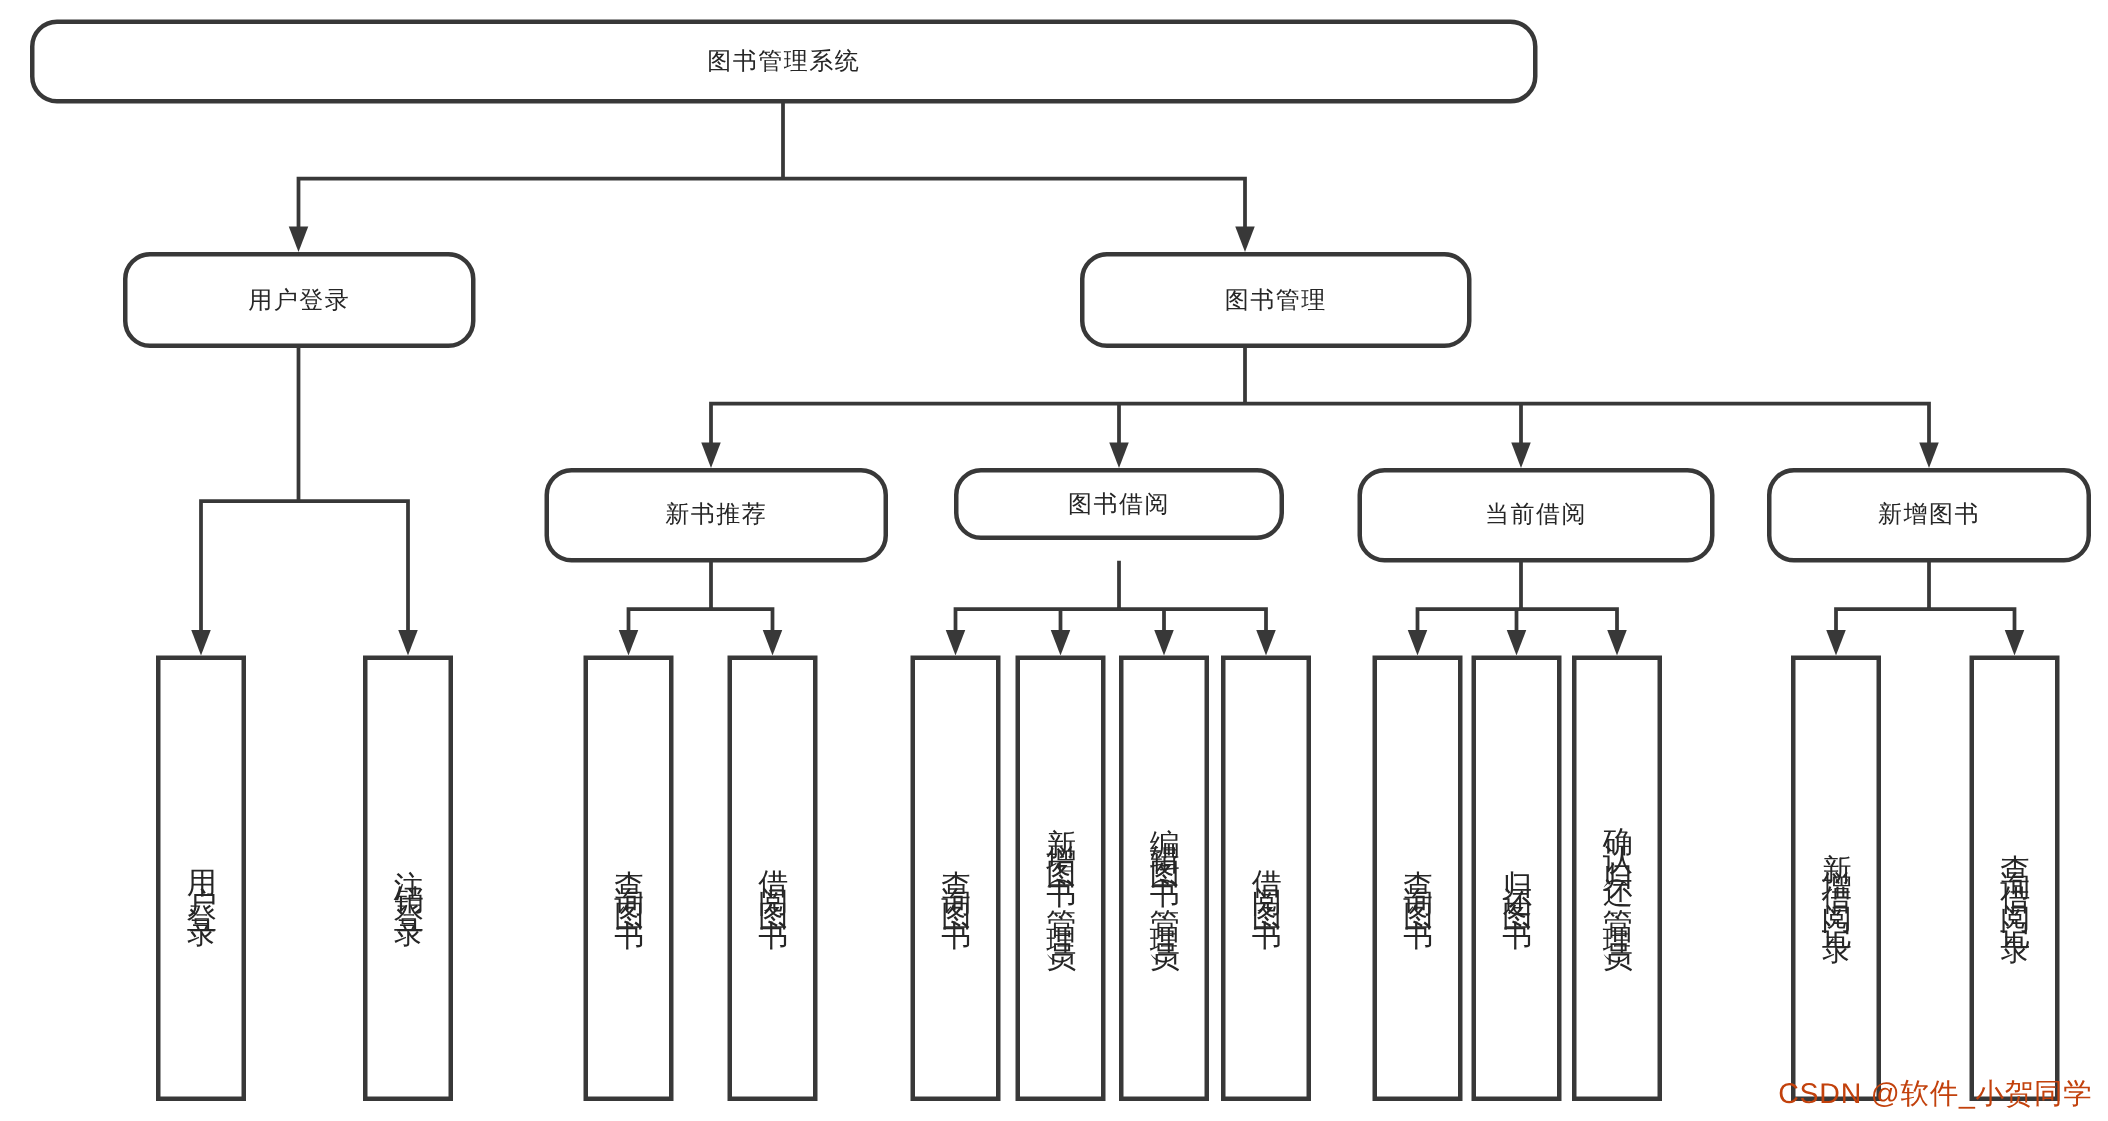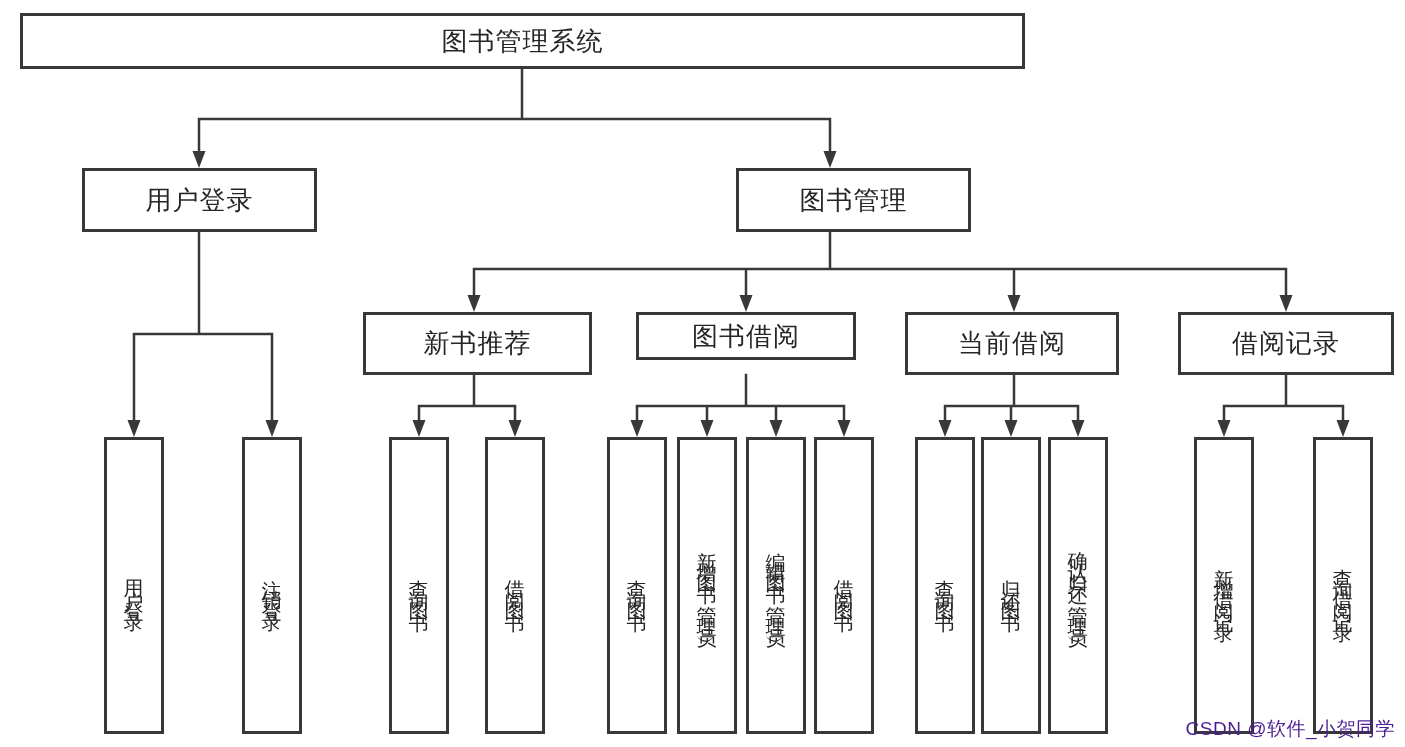--- a/index.html
+++ b/index.html
@@ -15,33 +15,33 @@
     position:absolute;
     box-sizing:border-box;
     background:#ffffff;
     border:3px solid #383838;
     color:#262626;
     display:flex;
     align-items:center;
     justify-content:center;
     text-align:center;
   }
-  .h{font-size:26px;letter-spacing:1px;}
+  .h{font-size:16px;letter-spacing:1px;border-radius:18px;}
   .v{
     writing-mode:vertical-rl;
     text-orientation:mixed;
     font-size:20px;
     line-height:1;
     letter-spacing:11px;
     width:60px;top:437px;height:297px;
   }
   .watermark{
     position:absolute;
     right:10px;bottom:5px;
-    color:#4c1d95;
+    color:#c2410c;
     font-size:19px;
     letter-spacing:0.5px;
     white-space:nowrap;
   }
 </style>
 </head>
 <body>
 
 <div id="stage">
 
@@ -74,26 +74,26 @@
     <use href="#ah" transform="translate(945,437)"></use>
     <use href="#ah" transform="translate(1011,437)"></use>
     <use href="#ah" transform="translate(1078,437)"></use>
     <use href="#ah" transform="translate(1224,437)"></use>
     <use href="#ah" transform="translate(1343,437)"></use>
   </svg>
 
   <div class="node h" style="left:20px;top:13px;width:1005px;height:56px">图书管理系统</div>
 
   <div class="node h" style="left:82px;top:168px;width:235px;height:64px">用户登录</div>
-  <div class="node h" style="left:736px;top:168px;width:235px;height:64px">图书管理</div>
+  <div class="node h" style="left:720px;top:168px;width:261px;height:64px">图书管理</div>
 
   <div class="node h" style="left:363px;top:312px;width:229px;height:63px">新书推荐</div>
   <div class="node h" style="left:636px;top:312px;width:220px;height:48px">图书借阅</div>
-  <div class="node h" style="left:905px;top:312px;width:214px;height:63px">当前借阅</div>
-  <div class="node h" style="left:1178px;top:312px;width:216px;height:63px">借阅记录</div>
+  <div class="node h" style="left:905px;top:312px;width:238px;height:63px">当前借阅</div>
+  <div class="node h" style="left:1178px;top:312px;width:216px;height:63px">新增图书</div>
 
   <div class="node v" style="left:104px">用户登录</div>
   <div class="node v" style="left:242px">注销登录</div>
 
   <div class="node v" style="left:389px">查询图书</div>
   <div class="node v" style="left:485px">借阅图书</div>
 
   <div class="node v" style="left:607px">查询图书</div>
   <div class="node v" style="left:677px">新增图书（管理员）</div>
   <div class="node v" style="left:746px">编辑图书（管理员）</div>

